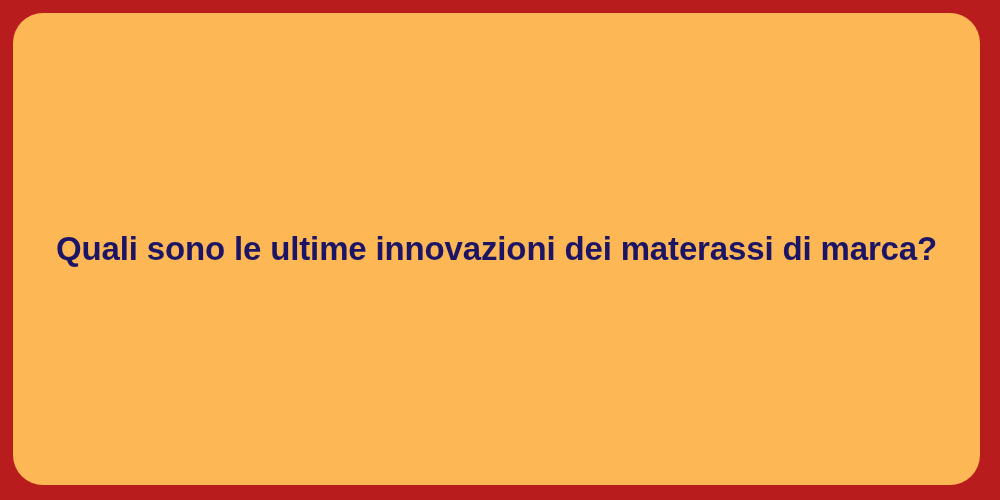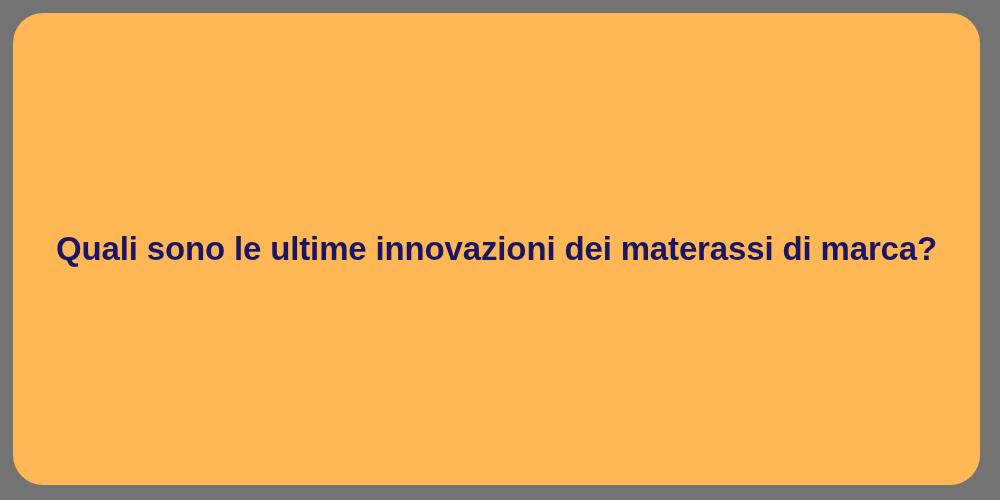--- a/index.html
+++ b/index.html
@@ -11,21 +11,21 @@
     width: 1000px;
     height: 500px;
     overflow: hidden;
     font-family: "Liberation Sans", sans-serif;
   }
 
   #stage {
     position: relative;
     width: 1000px;
     height: 500px;
-    background: #737373;
+    background: #b91c1c;
     box-sizing: border-box;
   }
 
   #card {
     position: absolute;
     left: 13px;
     top: 13px;
     width: 967px;
     height: 472px;
     background: #fdb755;

